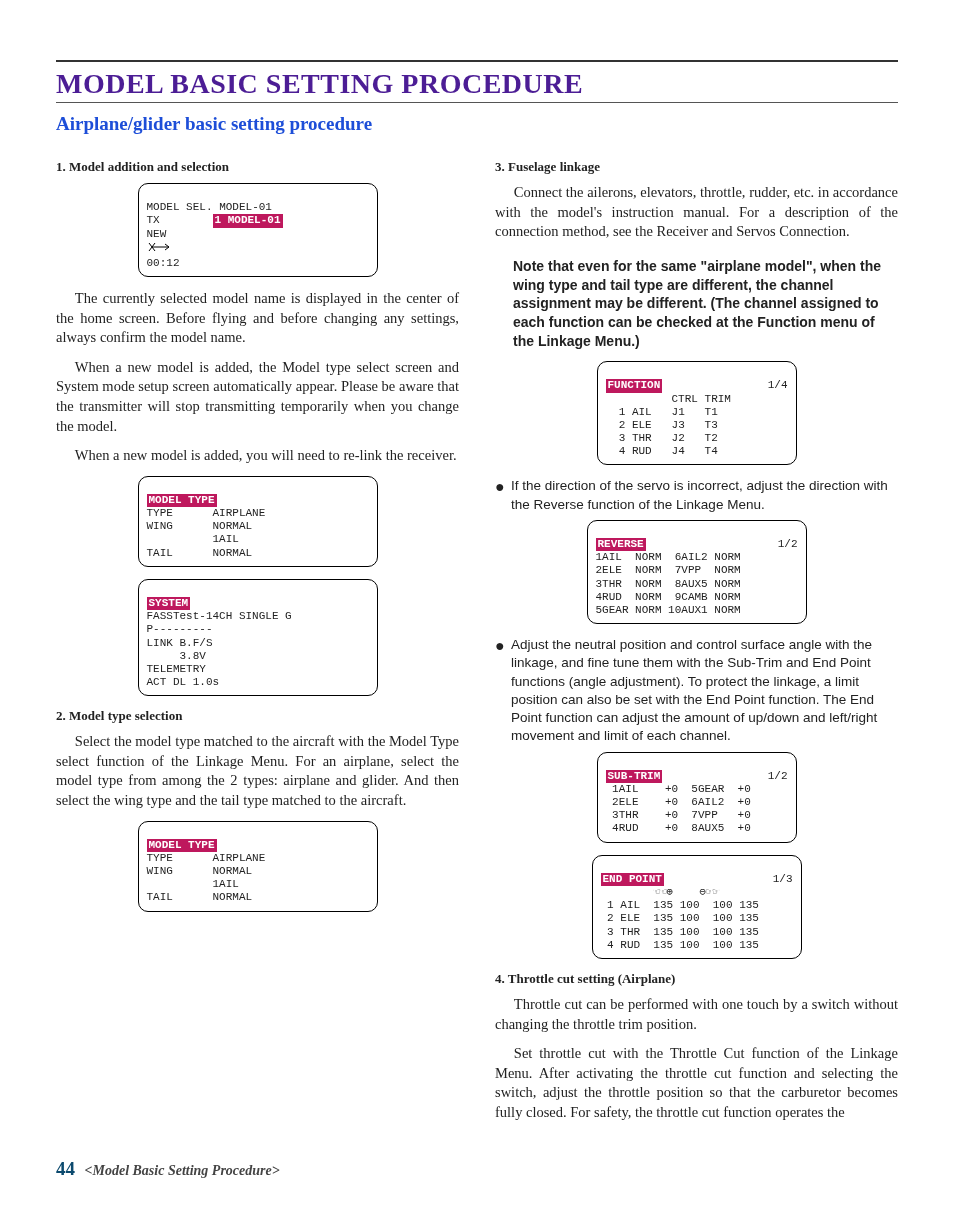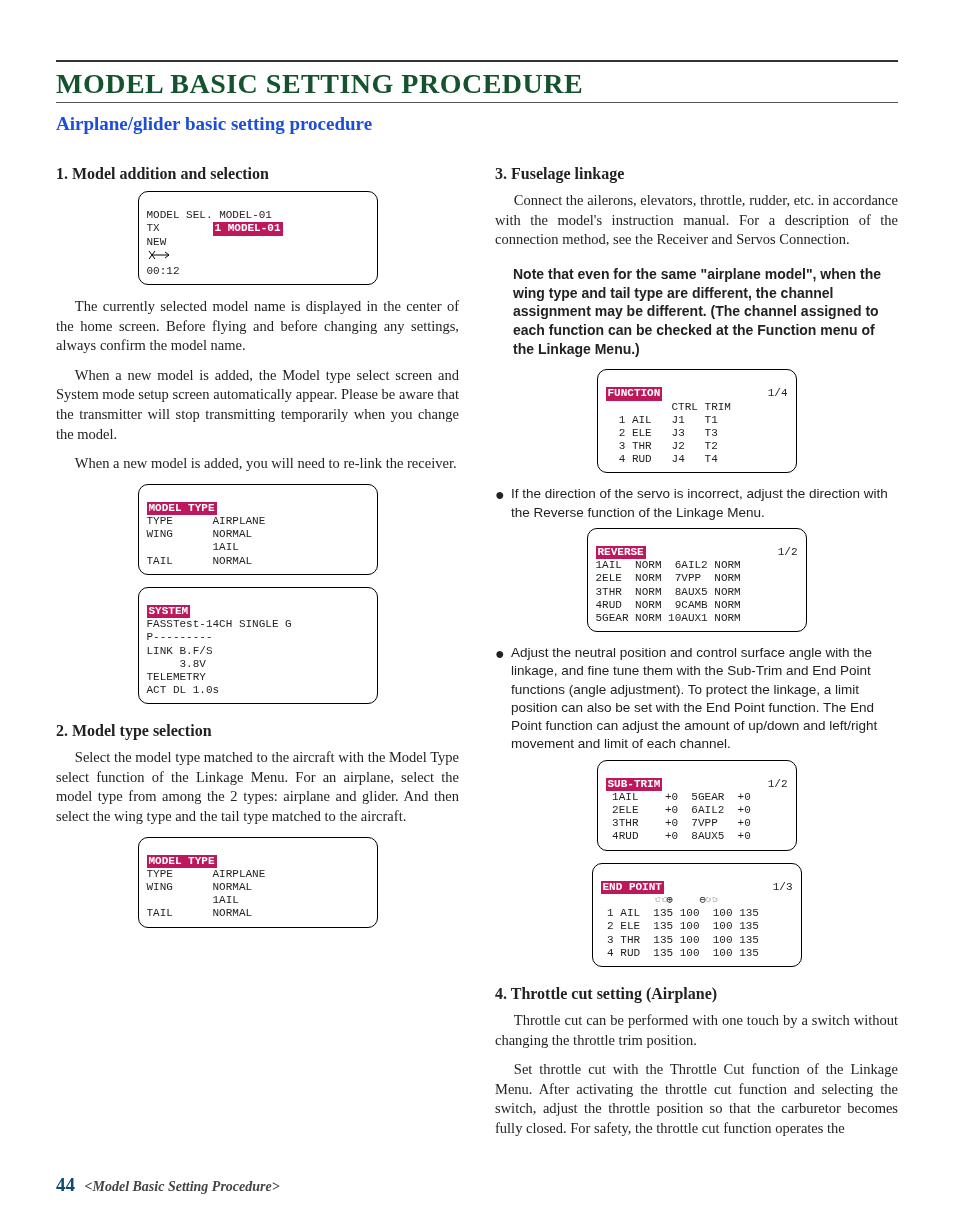--- a/index.html
+++ b/index.html
@@ -9,39 +9,39 @@
     width: 954px;
     padding: 60px 56px 30px 56px;
     color: #222;
   }
   .hr-thick { border: none; border-top: 2.5px solid #333; margin: 0 0 4px 0; }
   .hr-thin { border: none; border-top: 1px solid #555; margin: 0; }
   h1.section-title {
     font-size: 28px;
     font-weight: bold;
     letter-spacing: 0.5px;
-    color: #14532d;
+    color: #4c1d95;
     margin: 6px 0 2px 0;
     font-family: "Times New Roman", serif;
   }
   h2.subtitle {
     font-size: 19px;
     font-weight: bold;
     margin: 10px 0 12px 0;
     color: #1d4ed8;
   }
   .columns {
     display: flex;
     gap: 36px;
   }
   .col { flex: 1 1 0; }
   .step-heading {
-    font-size: 16px;
-    font-weight: bold;
-    margin: 18px 0 8px 0;
+    font-size: 13px;
+    font-weight: bold;
+    margin: 12px 0 8px 0;
   }
   p.body {
     font-size: 14.5px;
     line-height: 1.35;
     text-align: justify;
     margin-bottom: 10px;
     text-indent: 1.3em;
   }
   .note-block {
     font-family: "Arial", sans-serif;

